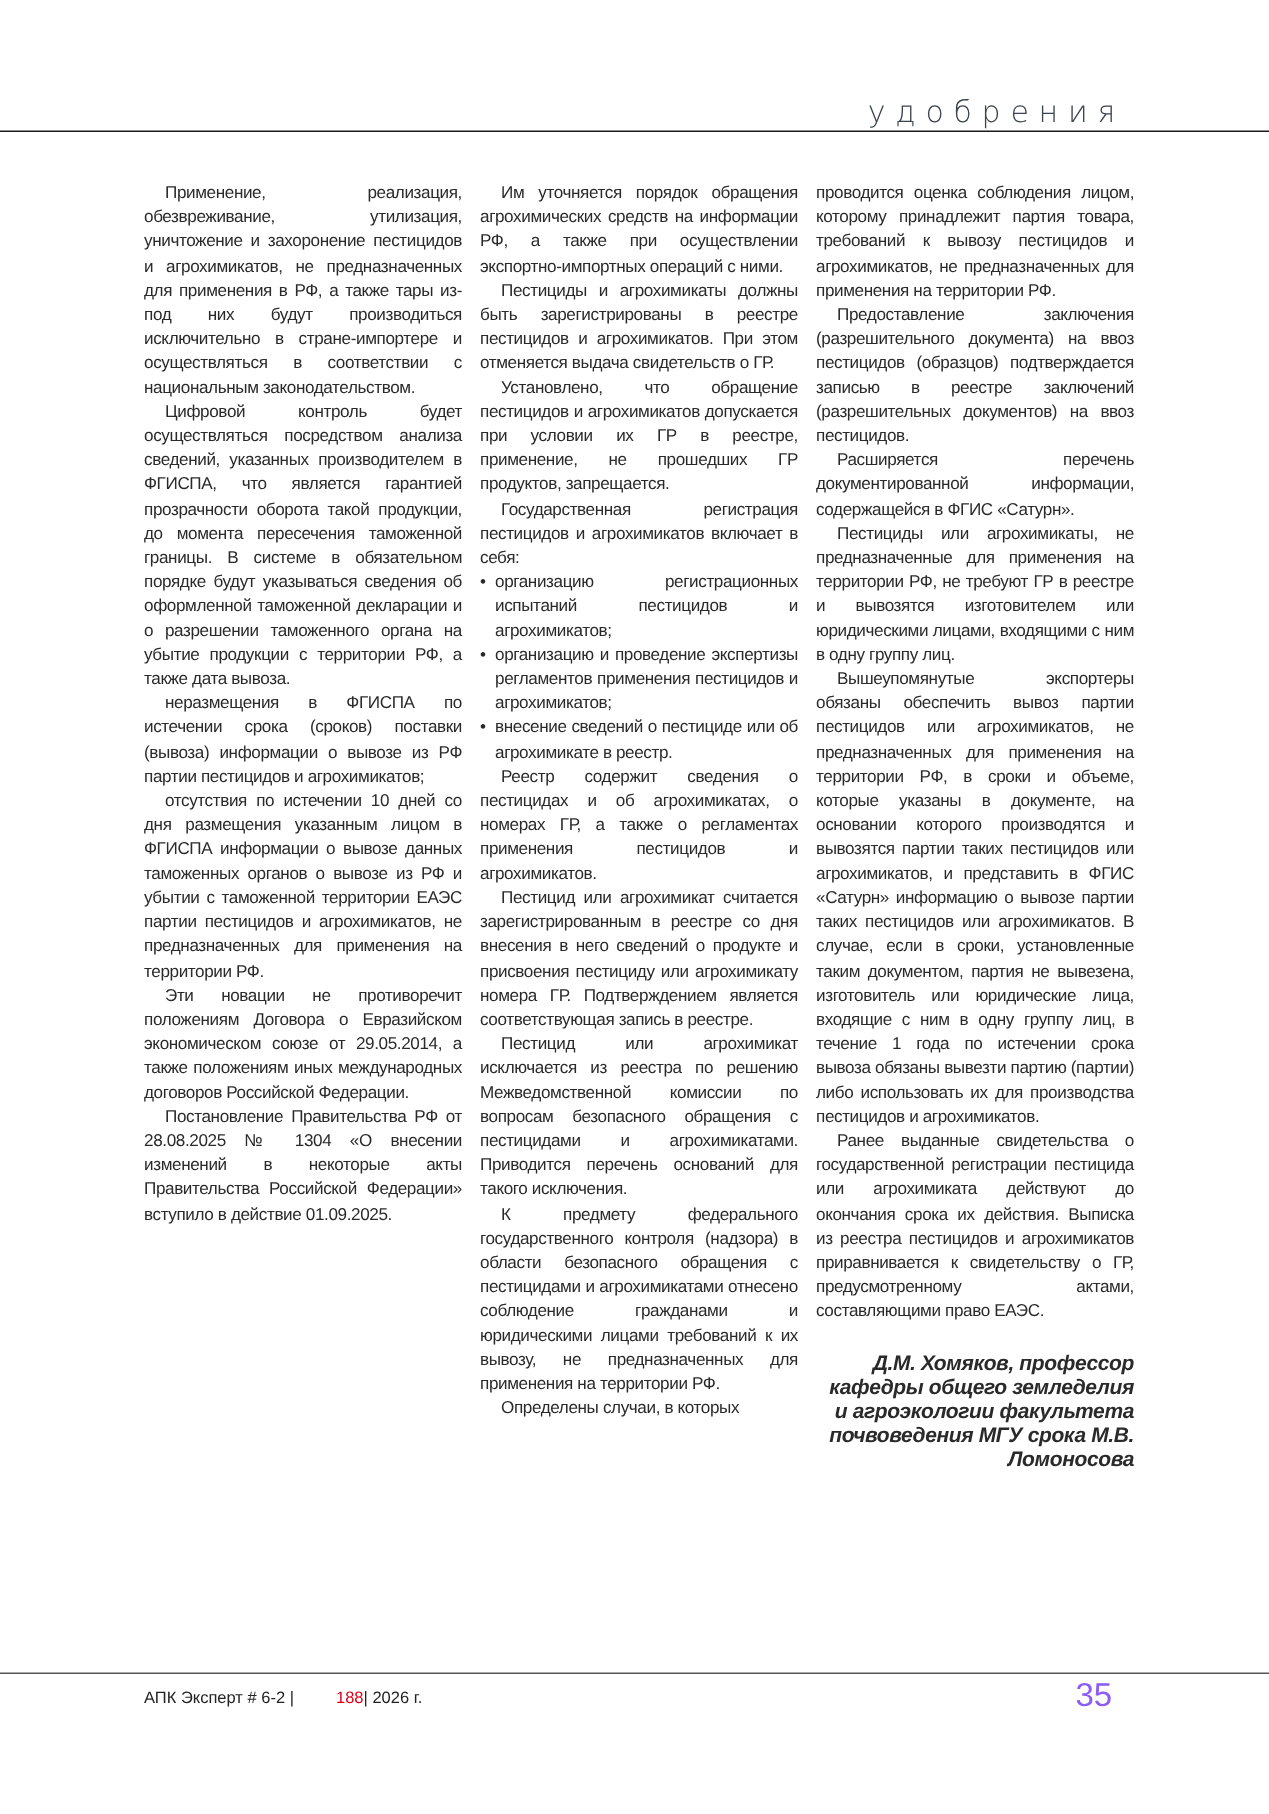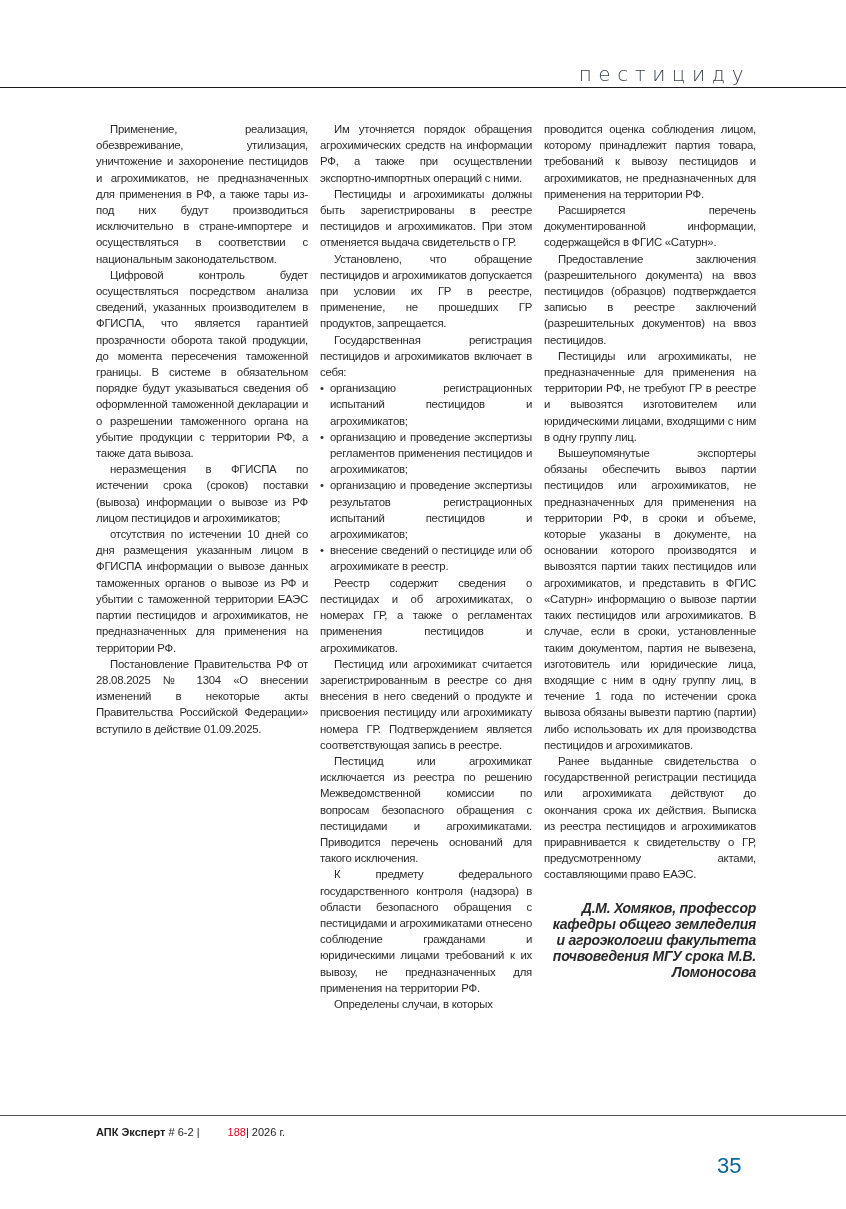--- a/index.html
+++ b/index.html
@@ -17,60 +17,60 @@
   .col p { margin: 0; text-indent: 14px; }
   .col p.noindent { text-indent: 0; }
   .col ul { margin: 0; padding: 0; list-style: none; }
   .col li { position: relative; padding-left: 10px; }
   .col li::before { content: "•"; position: absolute; left: 0; top: 0; }
   .signature { margin-top: 17px; text-align: right; font-style: italic; font-weight: bold;
          font-size: 14px; line-height: 16.2px; }
   .signature div { text-align: right; }
   .footer-rule { position: absolute; top: 1115px; left: 0; width: 846px; border-top: 1.5px solid #555; }
   .footer-left { position: absolute; top: 1126px; left: 96px; font-size: 11px; color: #222; }
-  .footer-left .mag { font-weight: bold; }
+  .footer-left .mag { font-weight: normal; }
   .footer-left .issue-num { color: #e2001a; margin-left: 28px; }
-  .page-number { position: absolute; top: 1117px; left: 717px; font-size: 22px; color: #0369a1; margin-top: 36px; }
+  .page-number { position: absolute; top: 1117px; left: 717px; font-size: 22px; color: #8b5cf6; }
 </style>
 </head>
 <body>
 
-<div class="section-title">пестициду</div>
+<div class="section-title">удобрения</div>
 <div class="header-rule"></div>
 
 <div class="col col1">
   <p>Применение, реализация, обезвреживание, утилизация, уничтожение и захоронение пестицидов и агрохимикатов, не предназначенных для применения в РФ, а также тары из-под них будут производиться исключительно в стране-импортере и осуществляться в соответствии с национальным законодательством.</p>
   <p>Цифровой контроль будет осуществляться посредством анализа сведений, указанных производителем в ФГИСПА, что является гарантией прозрачности оборота такой продукции, до момента пересечения таможенной границы. В системе в обязательном порядке будут указываться сведения об оформленной таможенной декларации и о разрешении таможенного органа на убытие продукции с территории РФ, а также дата вывоза.</p>
-  <p>неразмещения в ФГИСПА по истечении срока (сроков) поставки (вывоза) информации о вывозе из РФ лицом пестицидов и агрохимикатов;</p>
+  <p>неразмещения в ФГИСПА по истечении срока (сроков) поставки (вывоза) информации о вывозе из РФ партии пестицидов и агрохимикатов;</p>
   <p>отсутствия по истечении 10 дней со дня размещения указанным лицом в ФГИСПА информации о вывозе данных таможенных органов о вывозе из РФ и убытии с таможенной территории ЕАЭС партии пестицидов и агрохимикатов, не предназначенных для применения на территории РФ.</p>
+  <p>Эти новации не противоречит положениям Договора о Евразийском экономическом союзе от 29.05.2014, а также положениям иных международных договоров Российской Федерации.</p>
   <p>Постановление Правительства РФ от 28.08.2025 № 1304 «О внесении изменений в некоторые акты Правительства Российской Федерации» вступило в действие 01.09.2025.</p>
 </div>
 
 <div class="col col2">
   <p>Им уточняется порядок обращения агрохимических средств на информации РФ, а также при осуществлении экспортно-импортных операций с ними.</p>
   <p>Пестициды и агрохимикаты должны быть зарегистрированы в реестре пестицидов и агрохимикатов. При этом отменяется выдача свидетельств о ГР.</p>
   <p>Установлено, что обращение пестицидов и агрохимикатов допускается при условии их ГР в реестре, применение, не прошедших ГР продуктов, запрещается.</p>
   <p>Государственная регистрация пестицидов и агрохимикатов включает в себя:</p>
   <ul>
     <li>организацию регистрационных испытаний пестицидов и агрохимикатов;</li>
     <li>организацию и проведение экспертизы регламентов применения пестицидов и агрохимикатов;</li>
-    <li>организацию и проведение экспертизы результатов регистрационных испытаний пестицидов и агрохимикатов;</li>
     <li>внесение сведений о пестициде или об агрохимикате в реестр.</li>
   </ul>
   <p>Реестр содержит сведения о пестицидах и об агрохимикатах, о номерах ГР, а также о регламентах применения пестицидов и агрохимикатов.</p>
   <p>Пестицид или агрохимикат считается зарегистрированным в реестре со дня внесения в него сведений о продукте и присвоения пестициду или агрохимикату номера ГР. Подтверждением является соответствующая запись в реестре.</p>
   <p>Пестицид или агрохимикат исключается из реестра по решению Межведомственной комиссии по вопросам безопасного обращения с пестицидами и агрохимикатами. Приводится перечень оснований для такого исключения.</p>
   <p>К предмету федерального государственного контроля (надзора) в области безопасного обращения с пестицидами и агрохимикатами отнесено соблюдение гражданами и юридическими лицами требований к их вывозу, не предназначенных для применения на территории РФ.</p>
   <p>Определены случаи, в которых</p>
 </div>
 
 <div class="col col3">
   <p class="noindent">проводится оценка соблюдения лицом, которому принадлежит партия товара, требований к вывозу пестицидов и агрохимикатов, не предназначенных для применения на территории РФ.</p>
+  <p>Предоставление заключения (разрешительного документа) на ввоз пестицидов (образцов) подтверждается записью в реестре заключений (разрешительных документов) на ввоз пестицидов.</p>
   <p>Расширяется перечень документированной информации, содержащейся в ФГИС «Сатурн».</p>
-  <p>Предоставление заключения (разрешительного документа) на ввоз пестицидов (образцов) подтверждается записью в реестре заключений (разрешительных документов) на ввоз пестицидов.</p>
   <p>Пестициды или агрохимикаты, не предназначенные для применения на территории РФ, не требуют ГР в реестре и вывозятся изготовителем или юридическими лицами, входящими с ним в одну группу лиц.</p>
   <p>Вышеупомянутые экспортеры обязаны обеспечить вывоз партии пестицидов или агрохимикатов, не предназначенных для применения на территории РФ, в сроки и объеме, которые указаны в документе, на основании которого производятся и вывозятся партии таких пестицидов или агрохимикатов, и представить в ФГИС «Сатурн» информацию о вывозе партии таких пестицидов или агрохимикатов. В случае, если в сроки, установленные таким документом, партия не вывезена, изготовитель или юридические лица, входящие с ним в одну группу лиц, в течение 1 года по истечении срока вывоза обязаны вывезти партию (партии) либо использовать их для производства пестицидов и агрохимикатов.</p>
   <p>Ранее выданные свидетельства о государственной регистрации пестицида или агрохимиката действуют до окончания срока их действия. Выписка из реестра пестицидов и агрохимикатов приравнивается к свидетельству о ГР, предусмотренному актами, составляющими право ЕАЭС.</p>
   <div class="signature">
     <div>Д.М. Хомяков, профессор</div>
     <div>кафедры общего земледелия</div>
     <div>и агроэкологии факультета</div>
     <div>почвоведения  МГУ срока М.В.</div>
     <div>Ломоносова</div>
   </div>

